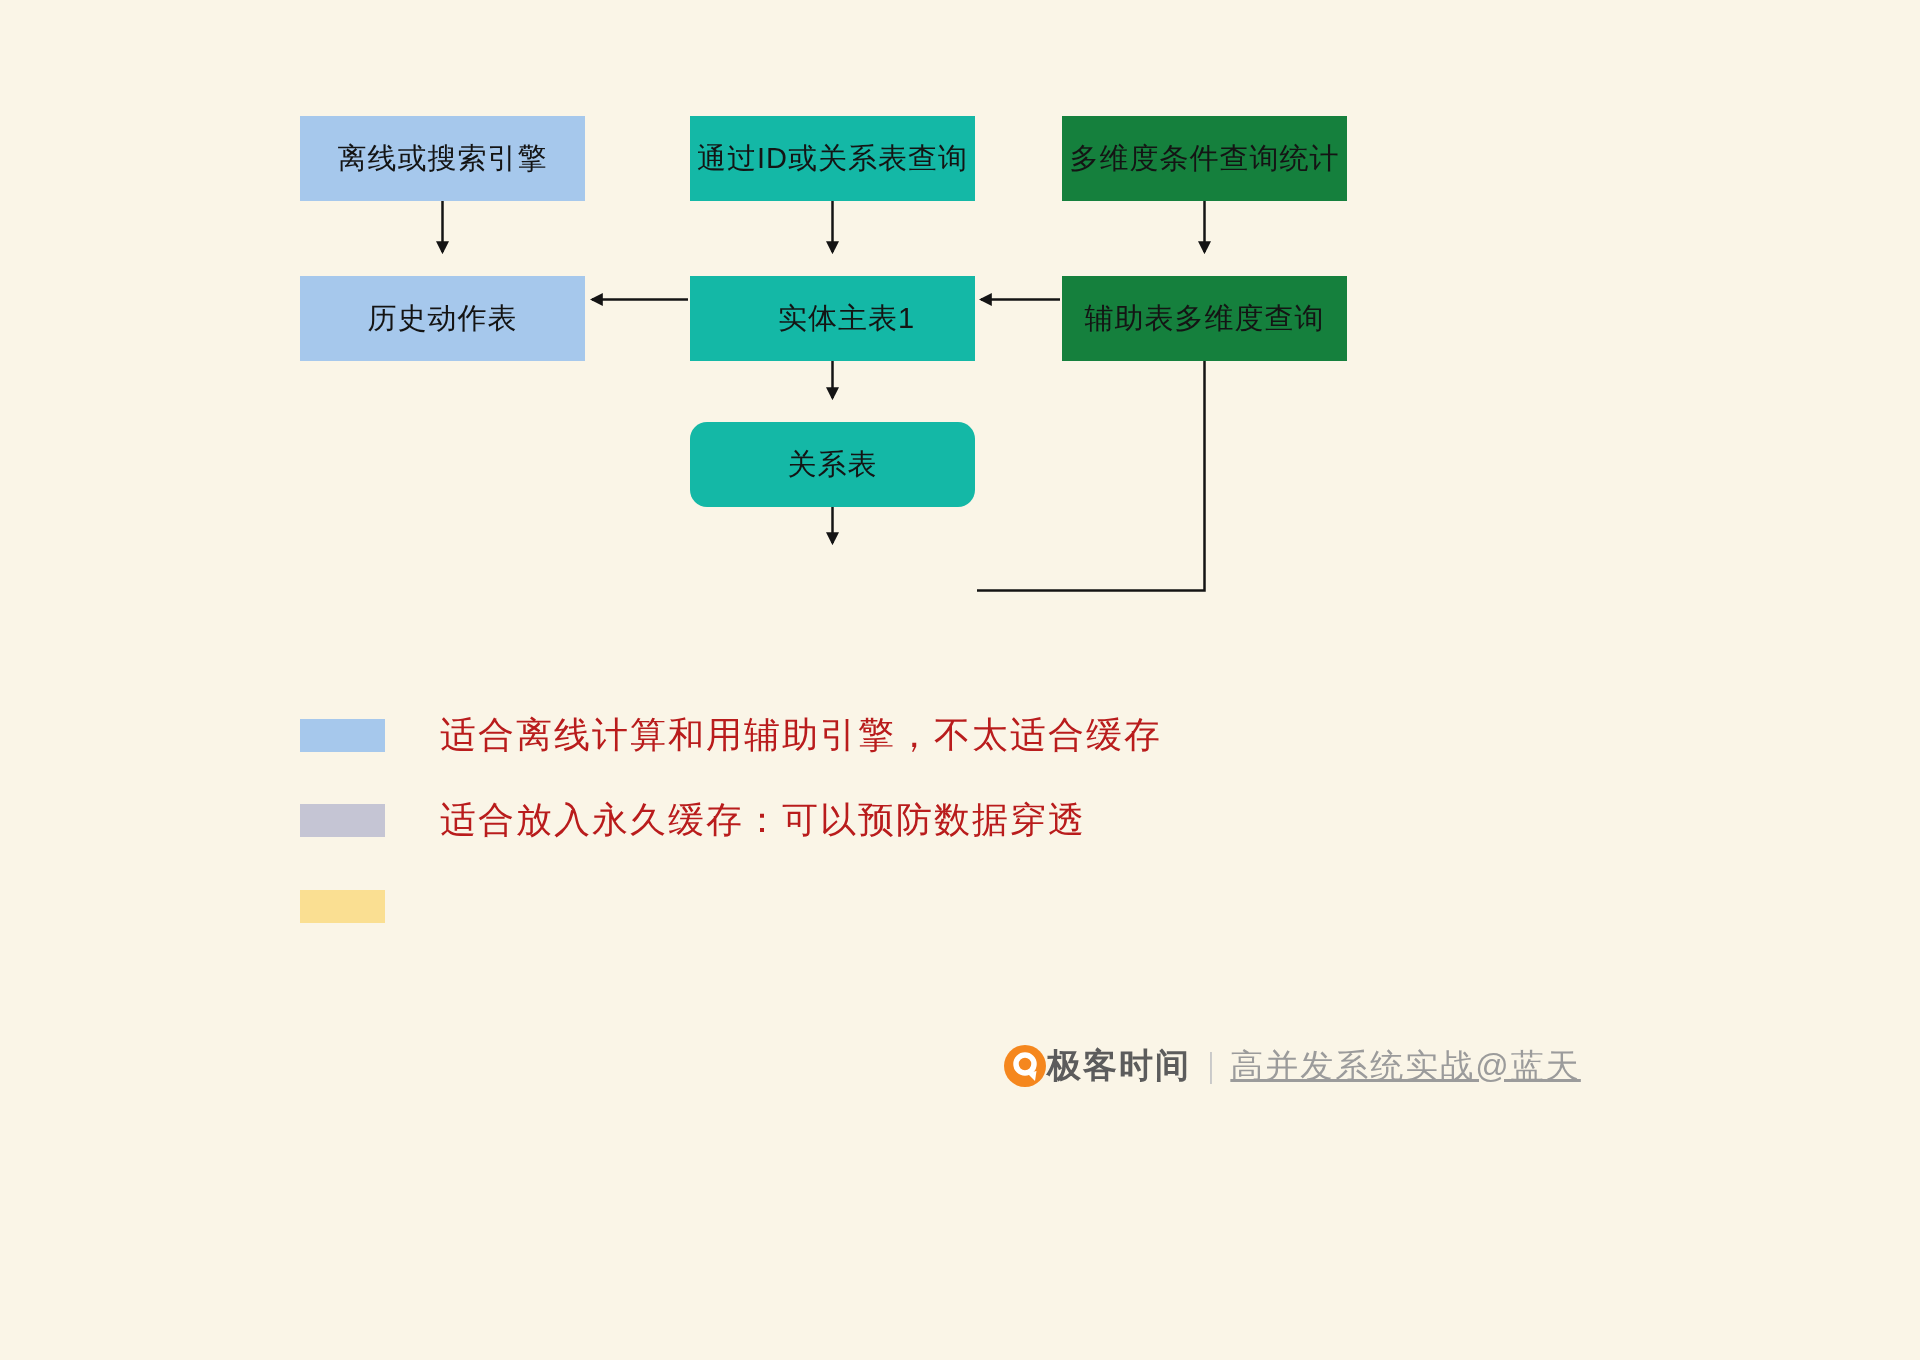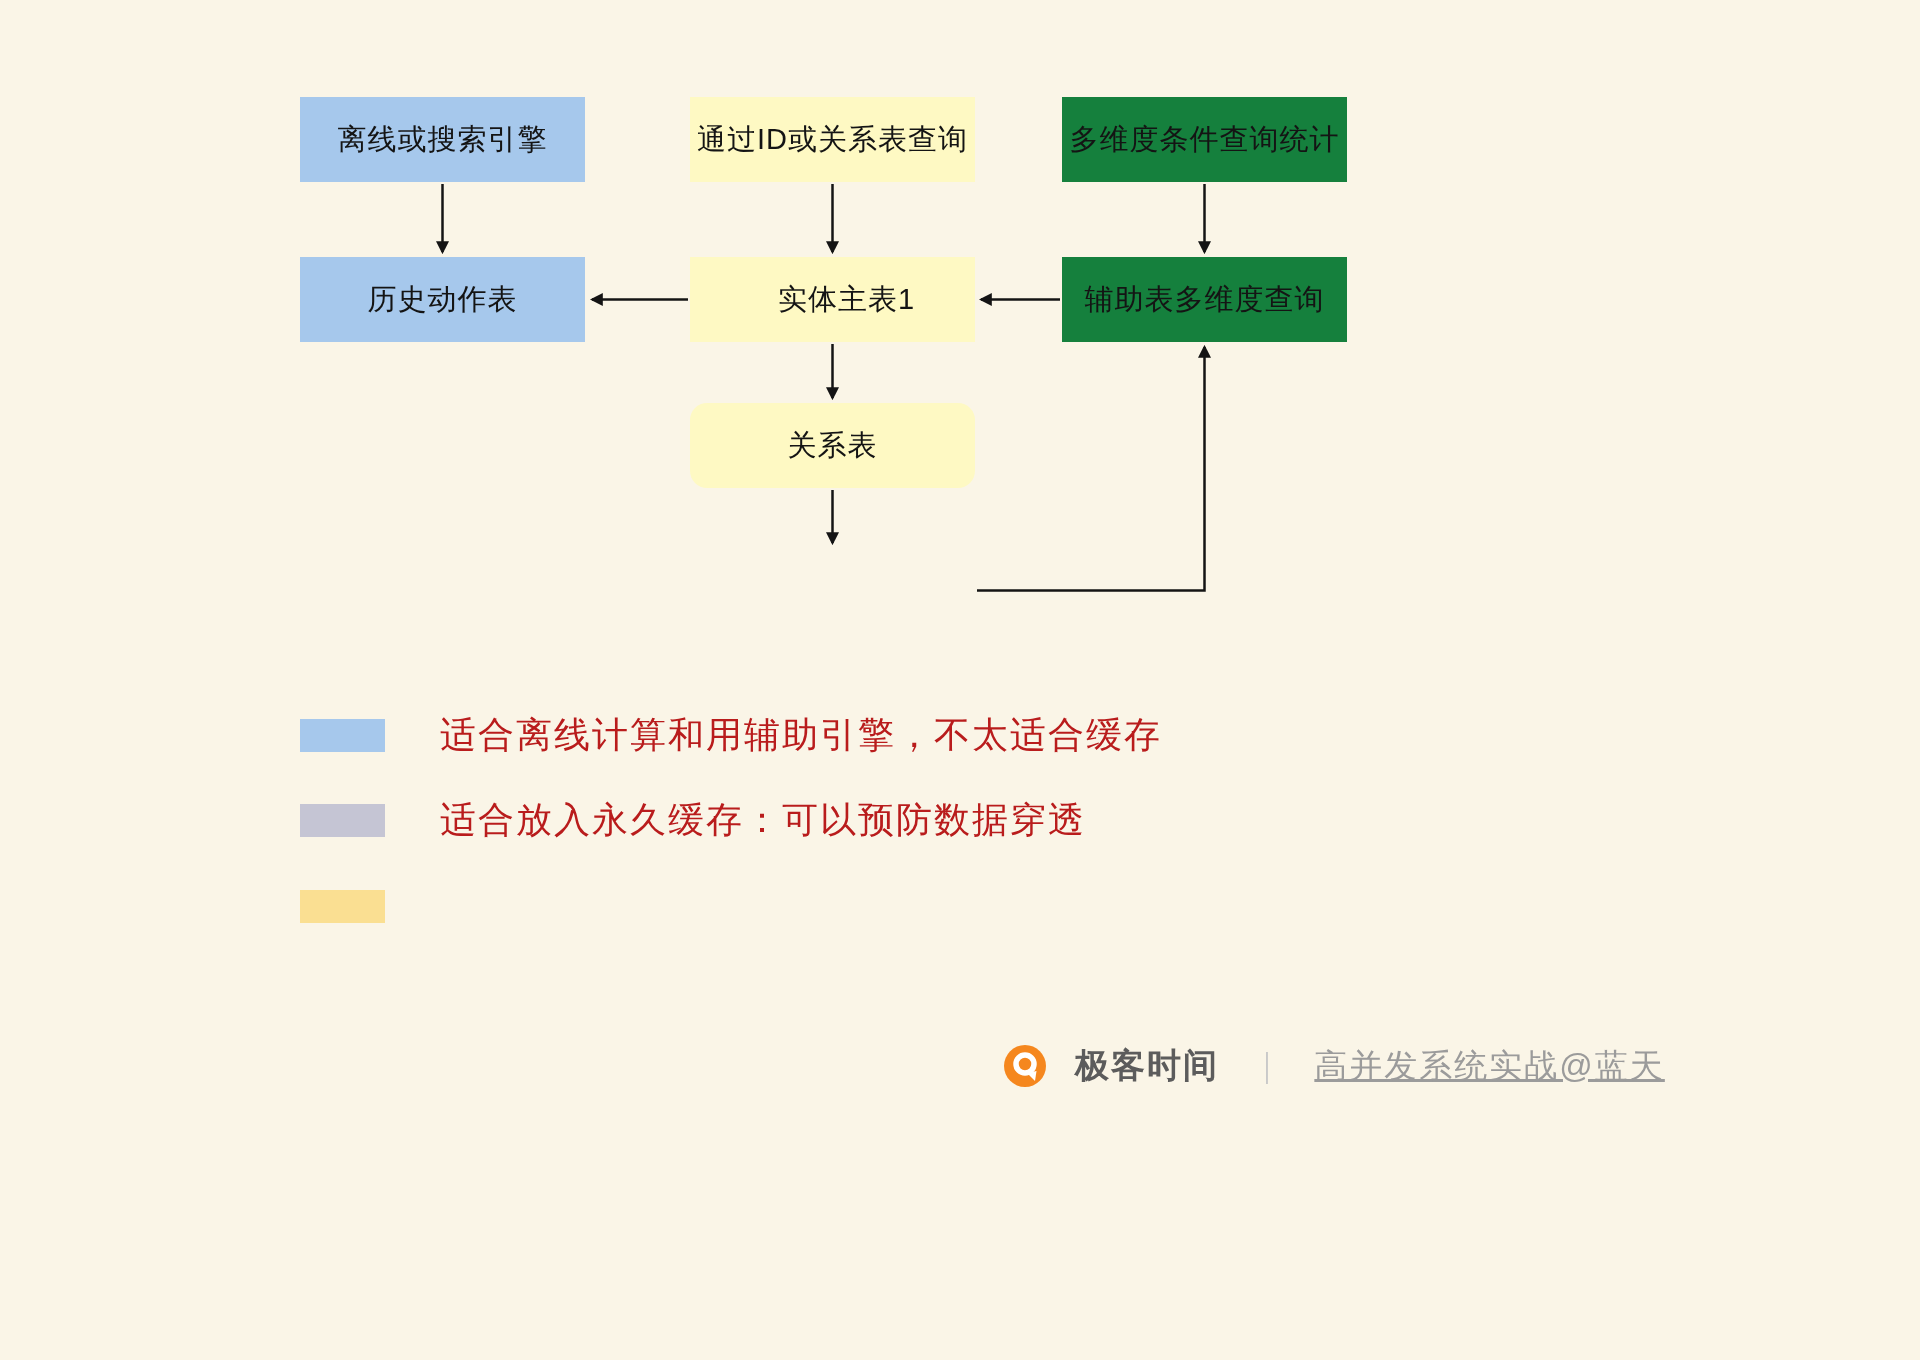--- a/index.html
+++ b/index.html
@@ -18,23 +18,24 @@
     position: absolute;
     width: 285px;
     height: 85px;
     display: flex;
     align-items: center;
     justify-content: center;
     font-size: 29px;
     color: #141414;
     letter-spacing: 1px;
     white-space: nowrap;
+    margin-top: 19px;
   }
   .node.blue   { background: #A6C8EC; }
-  .node.gray   { background: #fef9c3; }
+  .node.gray   { background: #14b8a6; }
   .node.yellow { background: #15803d; }
 
   .legend-row {
     position: absolute;
     left: 300px;
     display: flex;
     align-items: center;
     gap: 55px;
   }
   .swatch { width: 85px; height: 33px; display: inline-block; }
@@ -48,21 +49,21 @@
     white-space: nowrap;
   }
 
   .footer {
     position: absolute;
     left: 1003px;
     top: 1042px;
     height: 48px;
     display: flex;
     align-items: center;
-    gap: 28px;
+    gap: 0;
   }
   .footer .logo { width: 44px; height: 44px; display: inline-flex; }
   .footer .brand { font-size: 34px; color: #5C5C5C; font-weight: 600; letter-spacing: 2px; }
   .footer .sep   { font-size: 32px; color: #C9C9C9; padding: 0 4px; }
   .footer .credit{ font-size: 33px; color: #9B9B9B; letter-spacing: 2px; text-decoration: underline; }
 </style>
 </head>
 <body>
 
 <div class="canvas">

